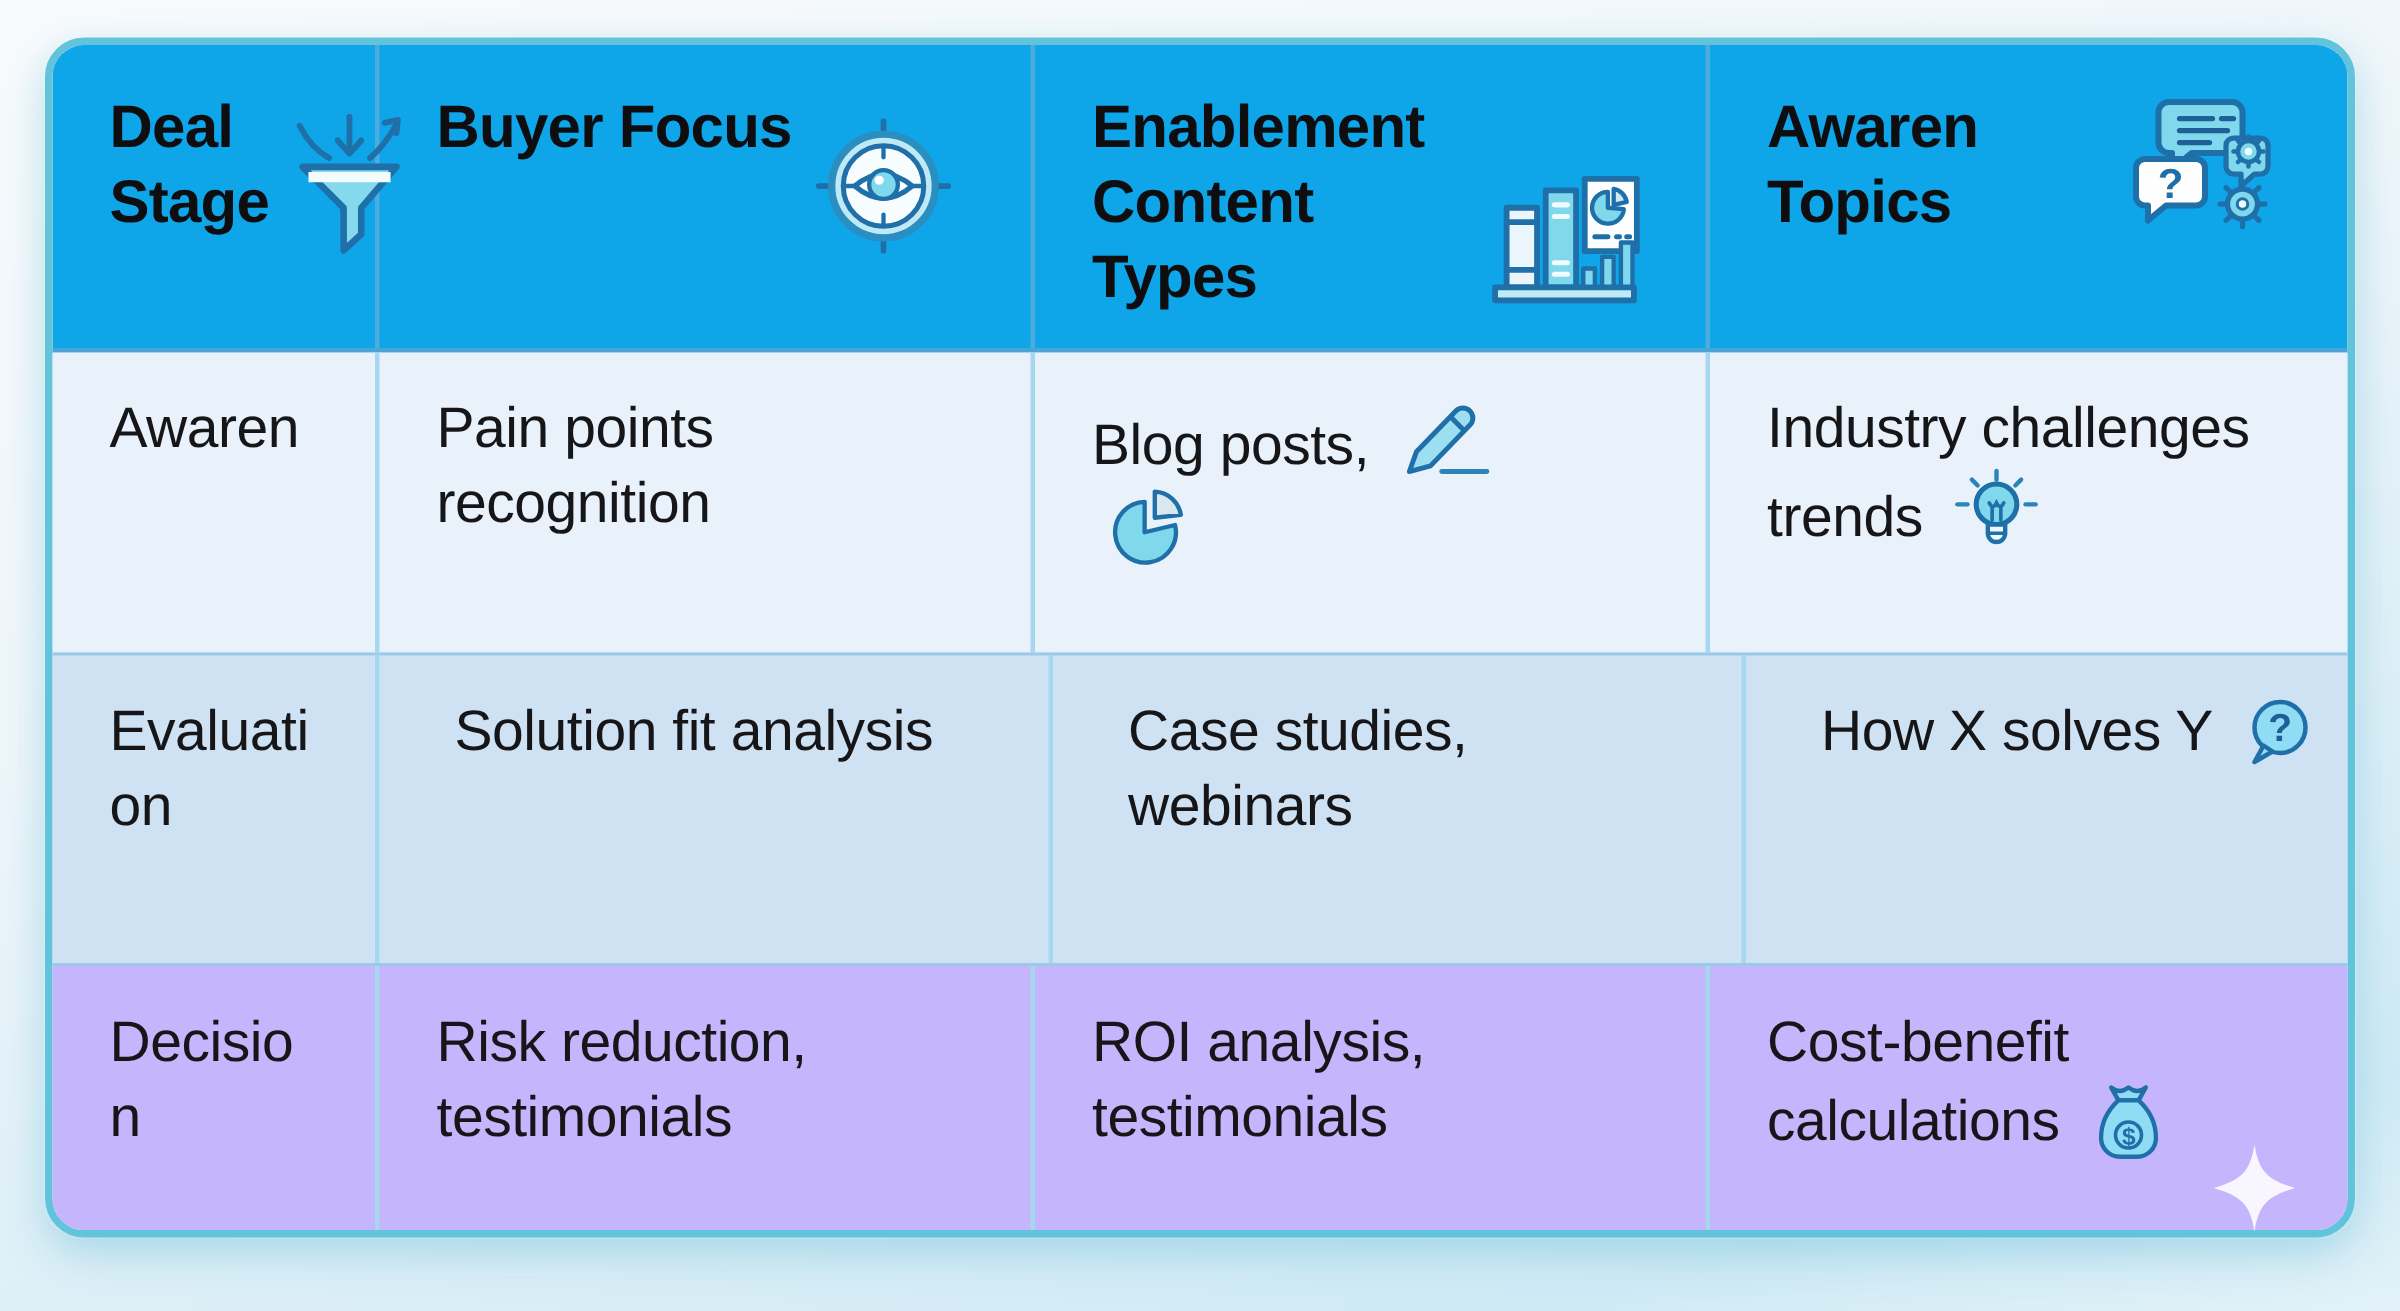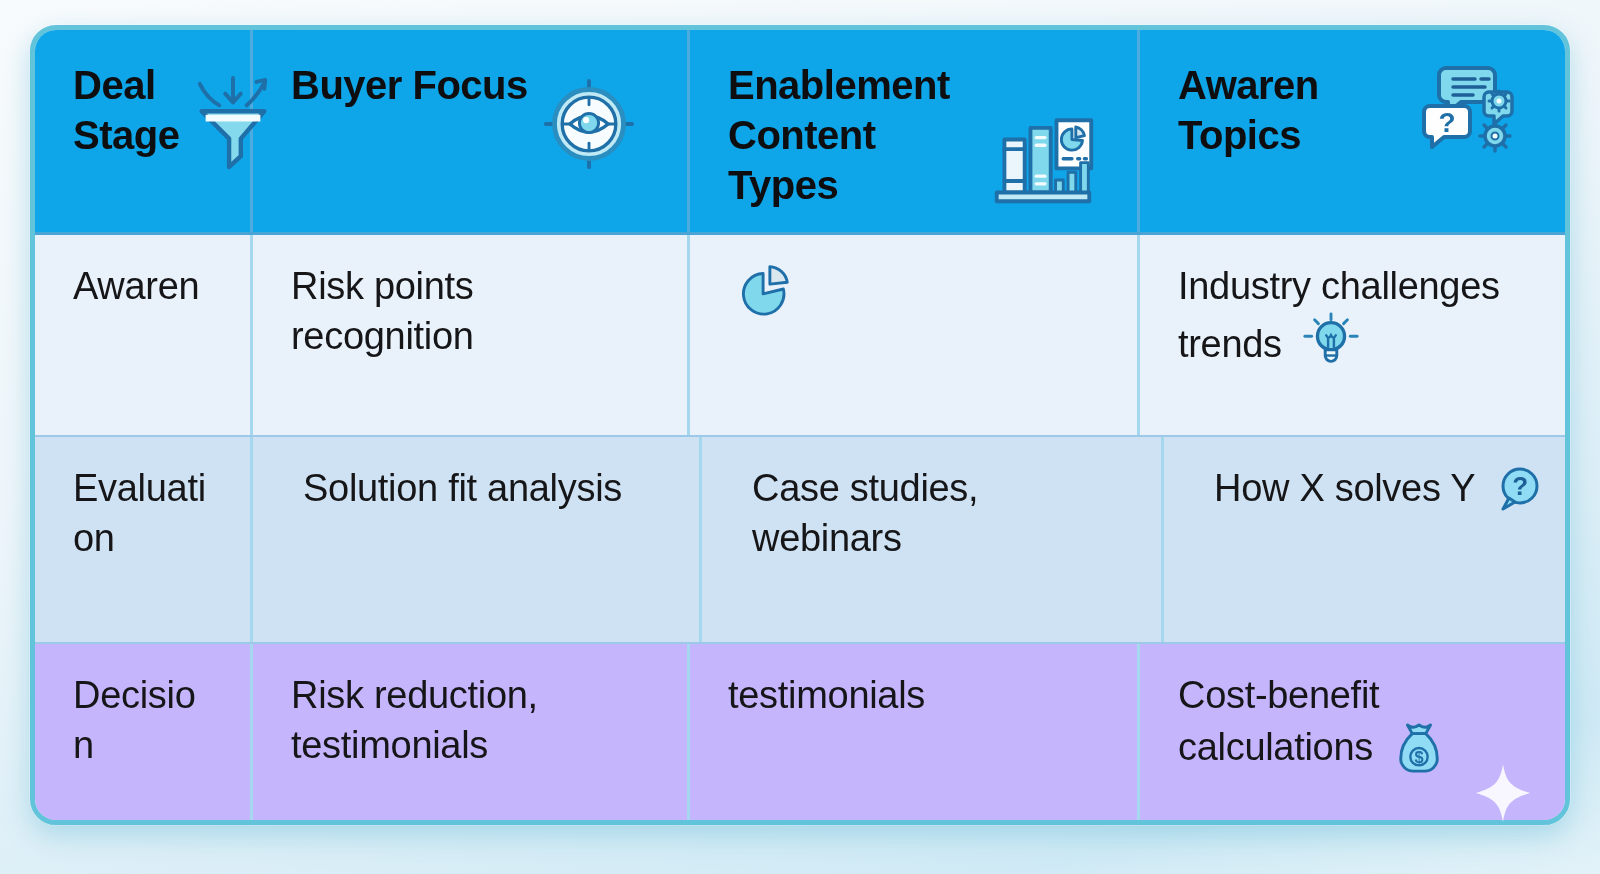--- a/index.html
+++ b/index.html
@@ -170,24 +170,34 @@
         </svg>
       </span>
     </div>
   </div>
 
   <div class="row r1">
     <div class="td">
       <div class="line"><span>Awaren</span></div>
     </div>
     <div class="td">
-      <div class="line"><span>Risk points</span></div>
+      <div class="line"><span>Pain points</span></div>
       <div class="line"><span>recognition</span></div>
     </div>
     <div class="td">
+      <div class="line">
+        <span>Blog posts,</span>
+        <span class="i pen">
+          <svg width="62" height="56" viewBox="0 0 66 58">
+            <path d="M12 42 L40 13 a7 7 0 0 1 10 10 L22 52 l-15 4 z" fill="#9ddff0" stroke="#1f6fa8" stroke-width="3.5" stroke-linejoin="round"></path>
+            <line x1="36" y1="17" x2="46" y2="27" stroke="#1f6fa8" stroke-width="3.5"></line>
+            <line x1="30" y1="56" x2="62" y2="56" stroke="#2a84b8" stroke-width="3.5" stroke-linecap="round"></line>
+          </svg>
+        </span>
+      </div>
       <div class="line">
         <span class="i pie">
           <svg width="56" height="56" viewBox="0 0 58 58">
             <path d="M26 13 A21 21 0 1 0 47 29 L26 34 Z" fill="#7fd8ec" stroke="#1f6fa8" stroke-width="3" stroke-linejoin="round"></path>
             <path d="M33 6 A19 19 0 0 1 51 22 L33 24 Z" fill="#dbe7ee" stroke="#1f6fa8" stroke-width="3" stroke-linejoin="round"></path>
           </svg>
         </span>
       </div>
     </div>
     <div class="td">
@@ -242,20 +252,21 @@
   <div class="row r3">
     <div class="td">
       <div class="line"><span>Decisio</span></div>
       <div class="line"><span>n</span></div>
     </div>
     <div class="td">
       <div class="line"><span>Risk reduction,</span></div>
       <div class="line"><span>testimonials</span></div>
     </div>
     <div class="td">
+      <div class="line"><span>ROI analysis,</span></div>
       <div class="line"><span>testimonials</span></div>
     </div>
     <div class="td">
       <div class="line"><span>Cost-benefit</span></div>
       <div class="line">
         <span>calculations</span>
         <span class="i bag">
           <svg width="52" height="58" viewBox="0 0 54 60">
             <path d="M20 14 L15 5 q6 5 12 0 q6 5 12 0 l-5 9 z" fill="#8fdcf4" stroke="#1f6fa8" stroke-width="3" stroke-linejoin="round"></path>
             <path d="M20 14 h14 q12 11 12 26 a13 13 0 0 1 -13 13 h-12 a13 13 0 0 1 -13 -13 q0 -15 12 -26 z" fill="#8fdcf4" stroke="#1f6fa8" stroke-width="3" stroke-linejoin="round"></path>

